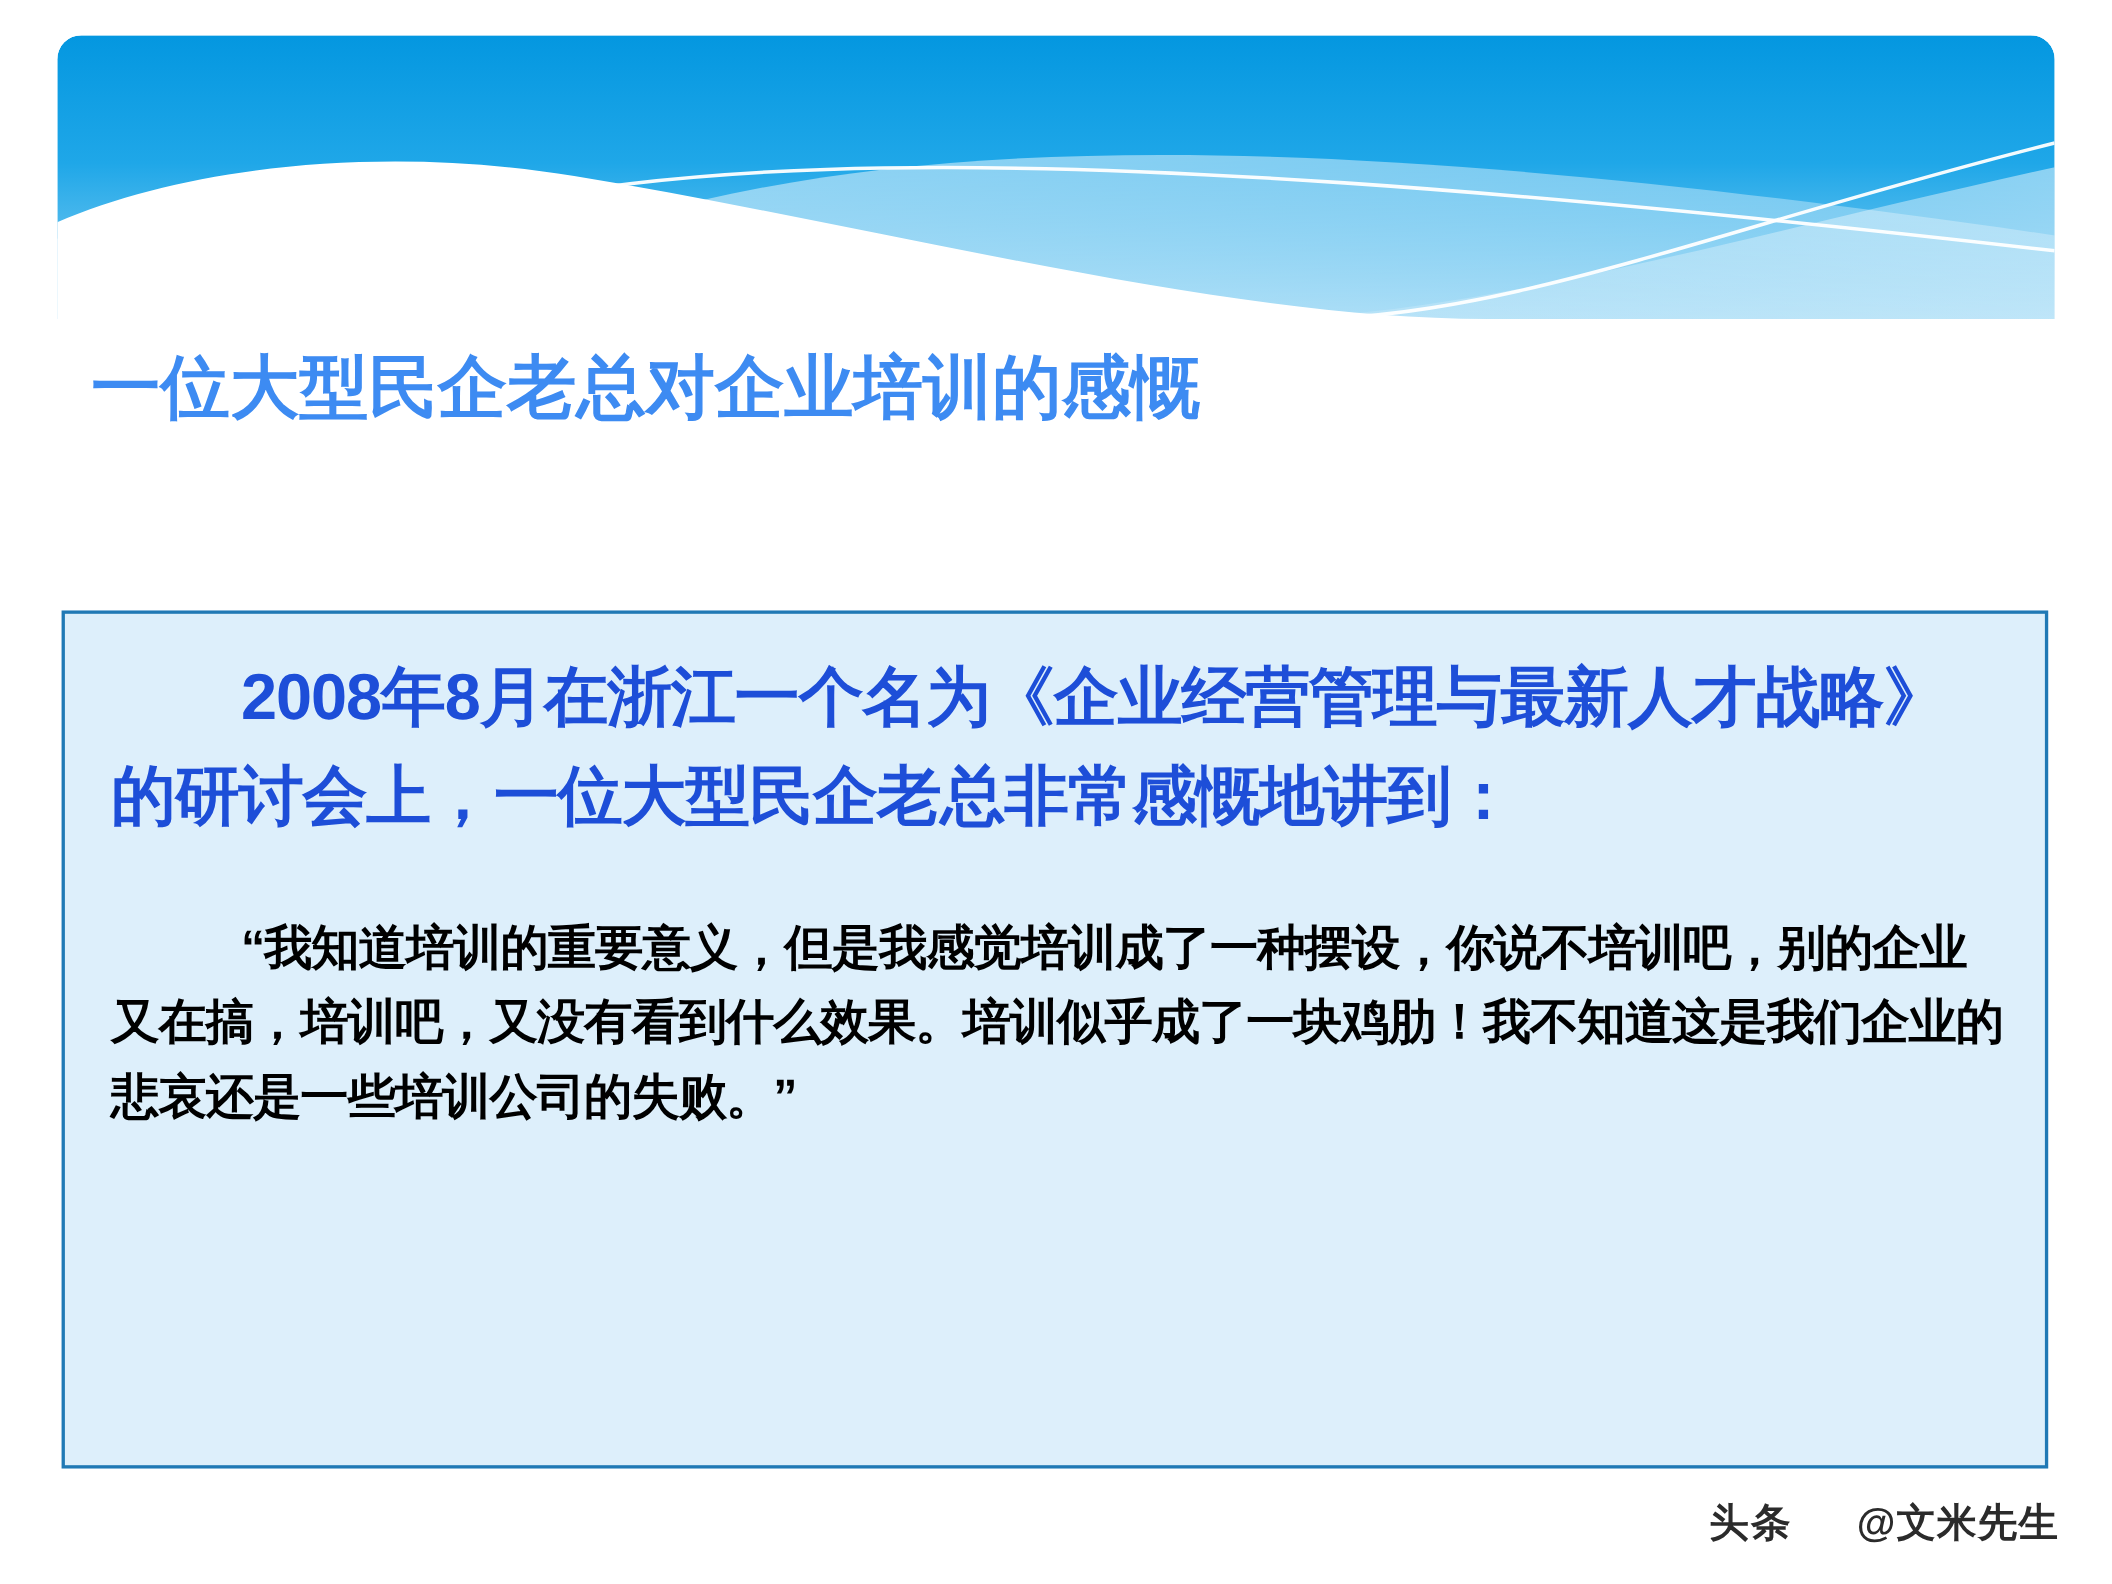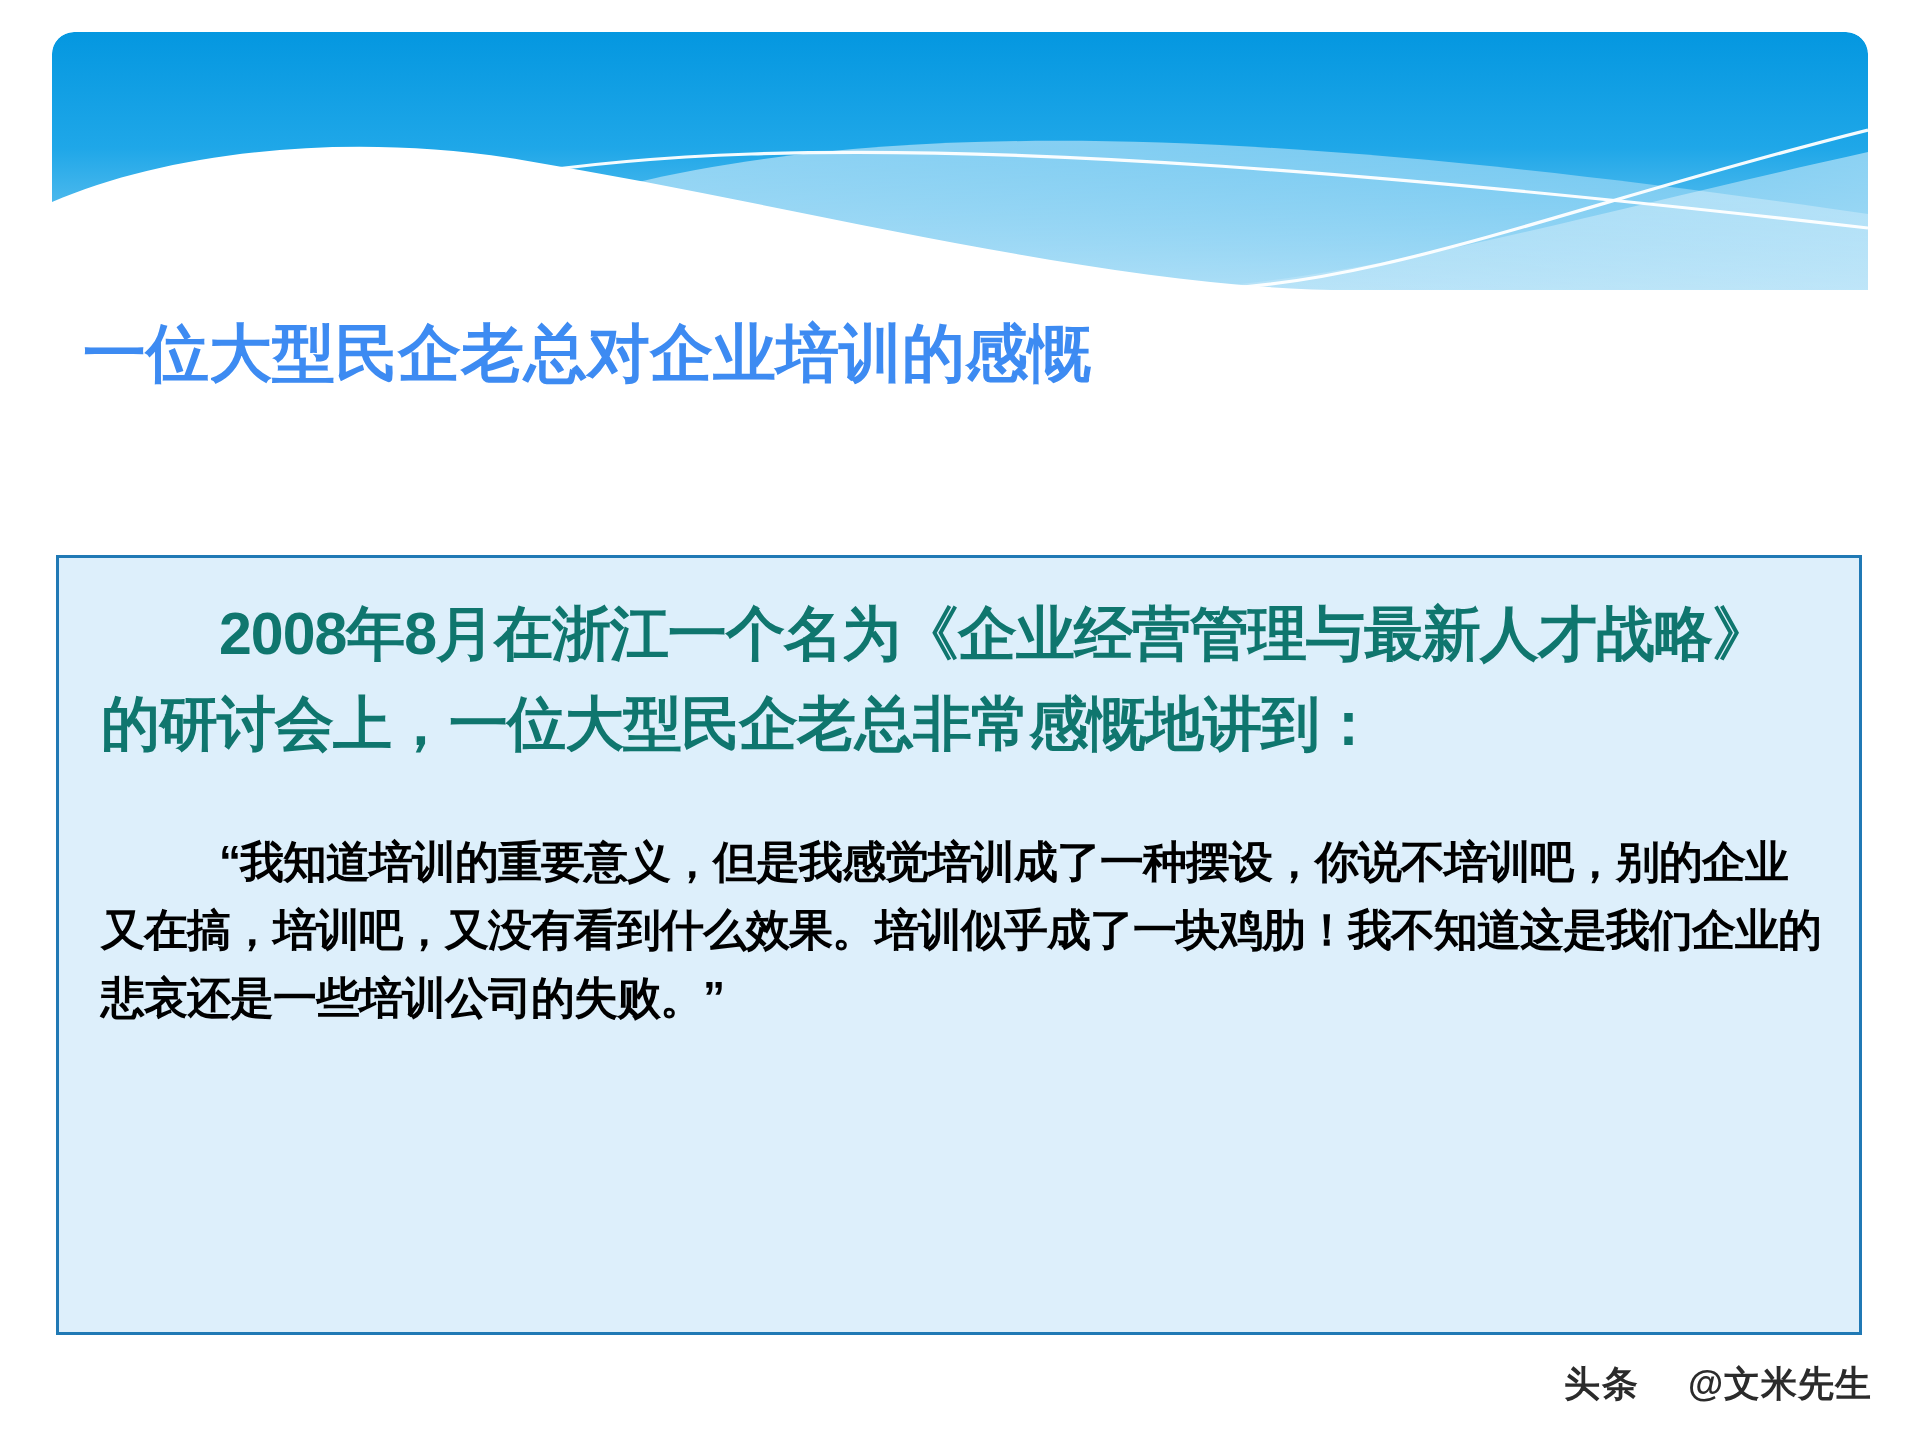--- a/index.html
+++ b/index.html
@@ -68,21 +68,21 @@
     padding: 0;
   }
 
   .para-intro {
     position: absolute;
     left: 42px;
     top: 32px;
     width: 1720px;
     font-size: 59px;
     font-weight: bold;
-    color: #0f766e;
+    color: #1d4ed8;
     line-height: 1.52;
     text-indent: 118px;
     letter-spacing: -1px;
   }
 
   .para-quote {
     position: absolute;
     left: 42px;
     top: 270px;
     width: 1720px;
@@ -94,21 +94,21 @@
     letter-spacing: -1px;
   }
 
   
   .watermark {
     position: absolute;
     right: 48px;
     top: 1360px;
     display: flex;
     align-items: center;
-    gap: 8px;
+    gap: 18px;
     font-size: 36px;
     font-weight: bold;
     color: #2b2b2b;
   }
   .watermark .wm-brand { letter-spacing: 2px; }
   .watermark .wm-handle { letter-spacing: 1px; margin-left: 40px; }
 </style>
 </head>
 <body>
 

